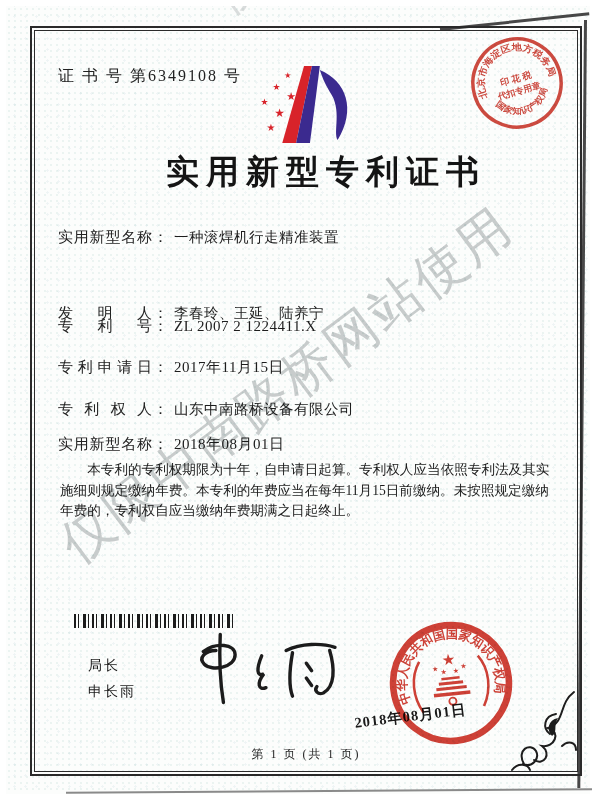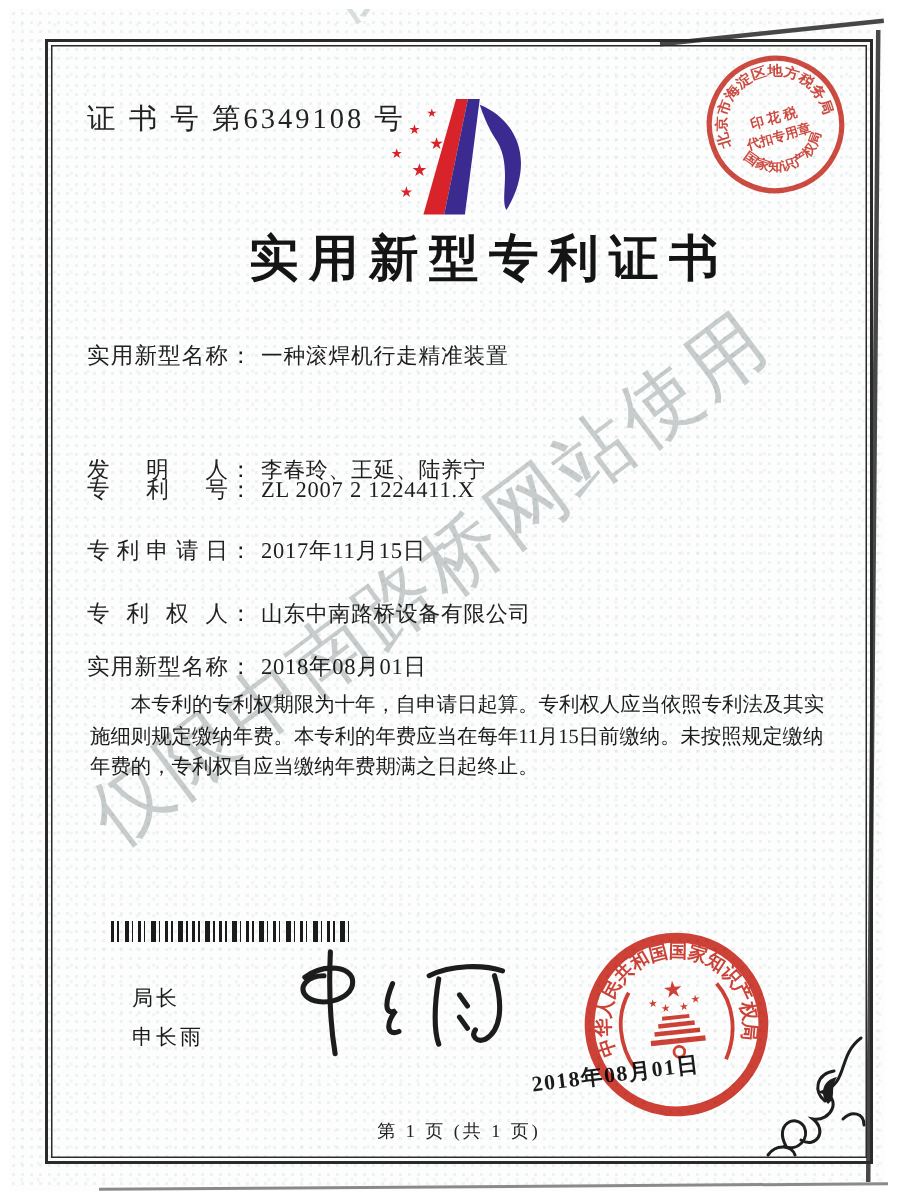--- a/index.html
+++ b/index.html
@@ -27,21 +27,21 @@
   .frame{
     position:absolute;left:24px;top:20px;width:548px;height:746px;
     border:2px solid #2a2a2a;
   }
   .frame-inner{
     position:absolute;inset:2px;border:1px solid #2a2a2a;
   }
 
   .cert-no{
     position:absolute;left:26px;top:38px;
-    font-size:19px;letter-spacing:2px;color:#222;
+    font-size:16px;letter-spacing:2px;color:#222;
   }
 
   .logo{position:absolute;left:212px;top:34px;width:124px;height:84px;}
 
   .tax-stamp{
     position:absolute;left:436px;top:6px;width:98px;height:98px;
     transform:rotate(-16deg);mix-blend-mode:multiply;opacity:.92;
   }
 
   .title{

